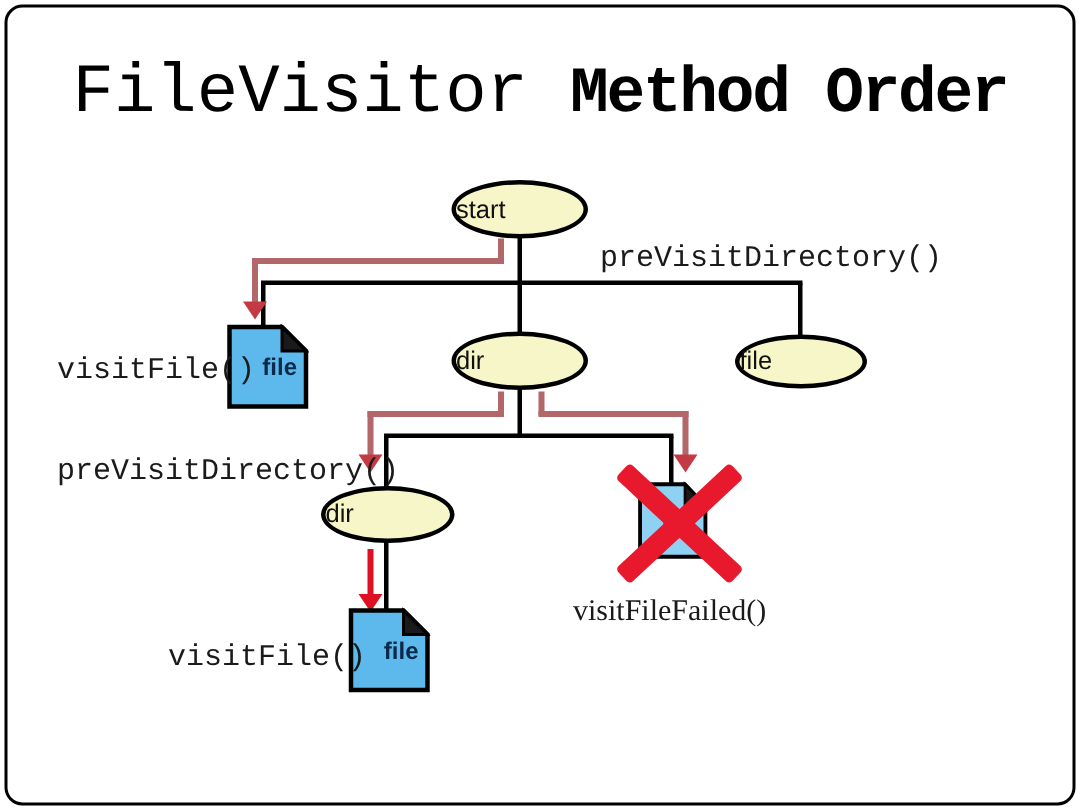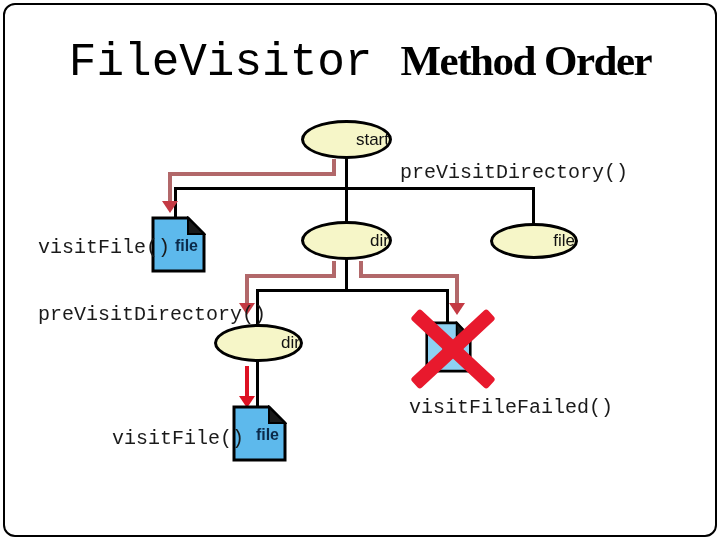--- a/index.html
+++ b/index.html
@@ -14,34 +14,34 @@
   }
   *{margin:0;padding:0;box-sizing:border-box;}
   html,body{background:#ffffff;}
   .slide{position:relative;width:720px;height:540px;background:#ffffff;overflow:hidden;
          font-family:"Liberation Sans",sans-serif;}
   .frame{position:absolute;left:3px;top:3px;right:3px;bottom:3px;border:2px solid #000;border-radius:12px;}
 
   
   .title{position:absolute;left:0;right:0;top:36px;display:flex;justify-content:center;align-items:baseline;gap:28px;white-space:nowrap;}
   .title-code{font-family:"Liberation Mono","DejaVu Sans Mono",monospace;font-size:46px;font-weight:400;color:#000;}
-  .title-rest{font-family:Liberation Serif, serif;font-size:43px;font-weight:700;letter-spacing:-1.5px;color:#000;}
+  .title-rest{font-family:Liberation Mono, monospace;font-size:43px;font-weight:700;letter-spacing:-1.5px;color:#000;}
 
   
   .tline{position:absolute;background:var(--line);}
 
   
   .fseg{position:absolute;background:var(--flow-arrow);}
   .fhead{position:absolute;width:0;height:0;border-left:8px solid transparent;border-right:8px solid transparent;border-top:12px solid var(--flow-head);}
   .rseg{position:absolute;background:var(--visit-arrow);}
   .rhead{position:absolute;width:0;height:0;border-left:8px solid transparent;border-right:8px solid transparent;border-top:12px solid var(--visit-arrow);}
 
   
   .enode{position:absolute;border:3px solid #000;border-radius:50%;background:var(--node-fill);
-         display:flex;align-items:center;justify-content:flex-end;font-size:17px;color:#111;}
+         display:flex;align-items:center;justify-content:flex-start;font-size:17px;color:#111;}
 
   
   .ficon{position:absolute;}
   .ficon svg{display:block;width:100%;height:100%;}
   .ficon .flabel{position:absolute;left:0;right:8px;top:52%;transform:translateY(-50%);
                  text-align:right;font-size:16px;font-weight:bold;color:#0b2a4a;}
   .ficon.failed .shape{fill:var(--file-failed-fill);}
 
   
   .xbar{position:absolute;left:401px;top:342px;width:104px;height:14px;background:var(--fail-cross);border-radius:3px;}
@@ -127,15 +127,15 @@
     <svg viewBox="0 0 55 57" preserveAspectRatio="none">
       <path class="shape" d="M2 2 H37 L53 18 V55 H2 Z" fill="var(--file-fill)" stroke="#000" stroke-width="3"></path>
       <path d="M37 2 V18 H53 Z" fill="#1a1a1a" stroke="#000" stroke-width="2"></path>
     </svg>
     <span class="flabel">file</span>
   </div>
 
   <div class="mono" style="left:38px;top:236px;">visitFile()</div>
   <div class="mono" style="left:400px;top:161px;">preVisitDirectory()</div>
   <div class="mono" style="left:38px;top:303px;">preVisitDirectory()</div>
-  <div class="mono" style="left:409px;top:396px;">visitFileFailed()</div>
+  <div class="mono" style="left:382px;top:396px;font-family:Liberation Serif, serif;">visitFileFailed()</div>
   <div class="mono" style="left:112px;top:427px;">visitFile()</div>
 </div>
 
 </body></html>

